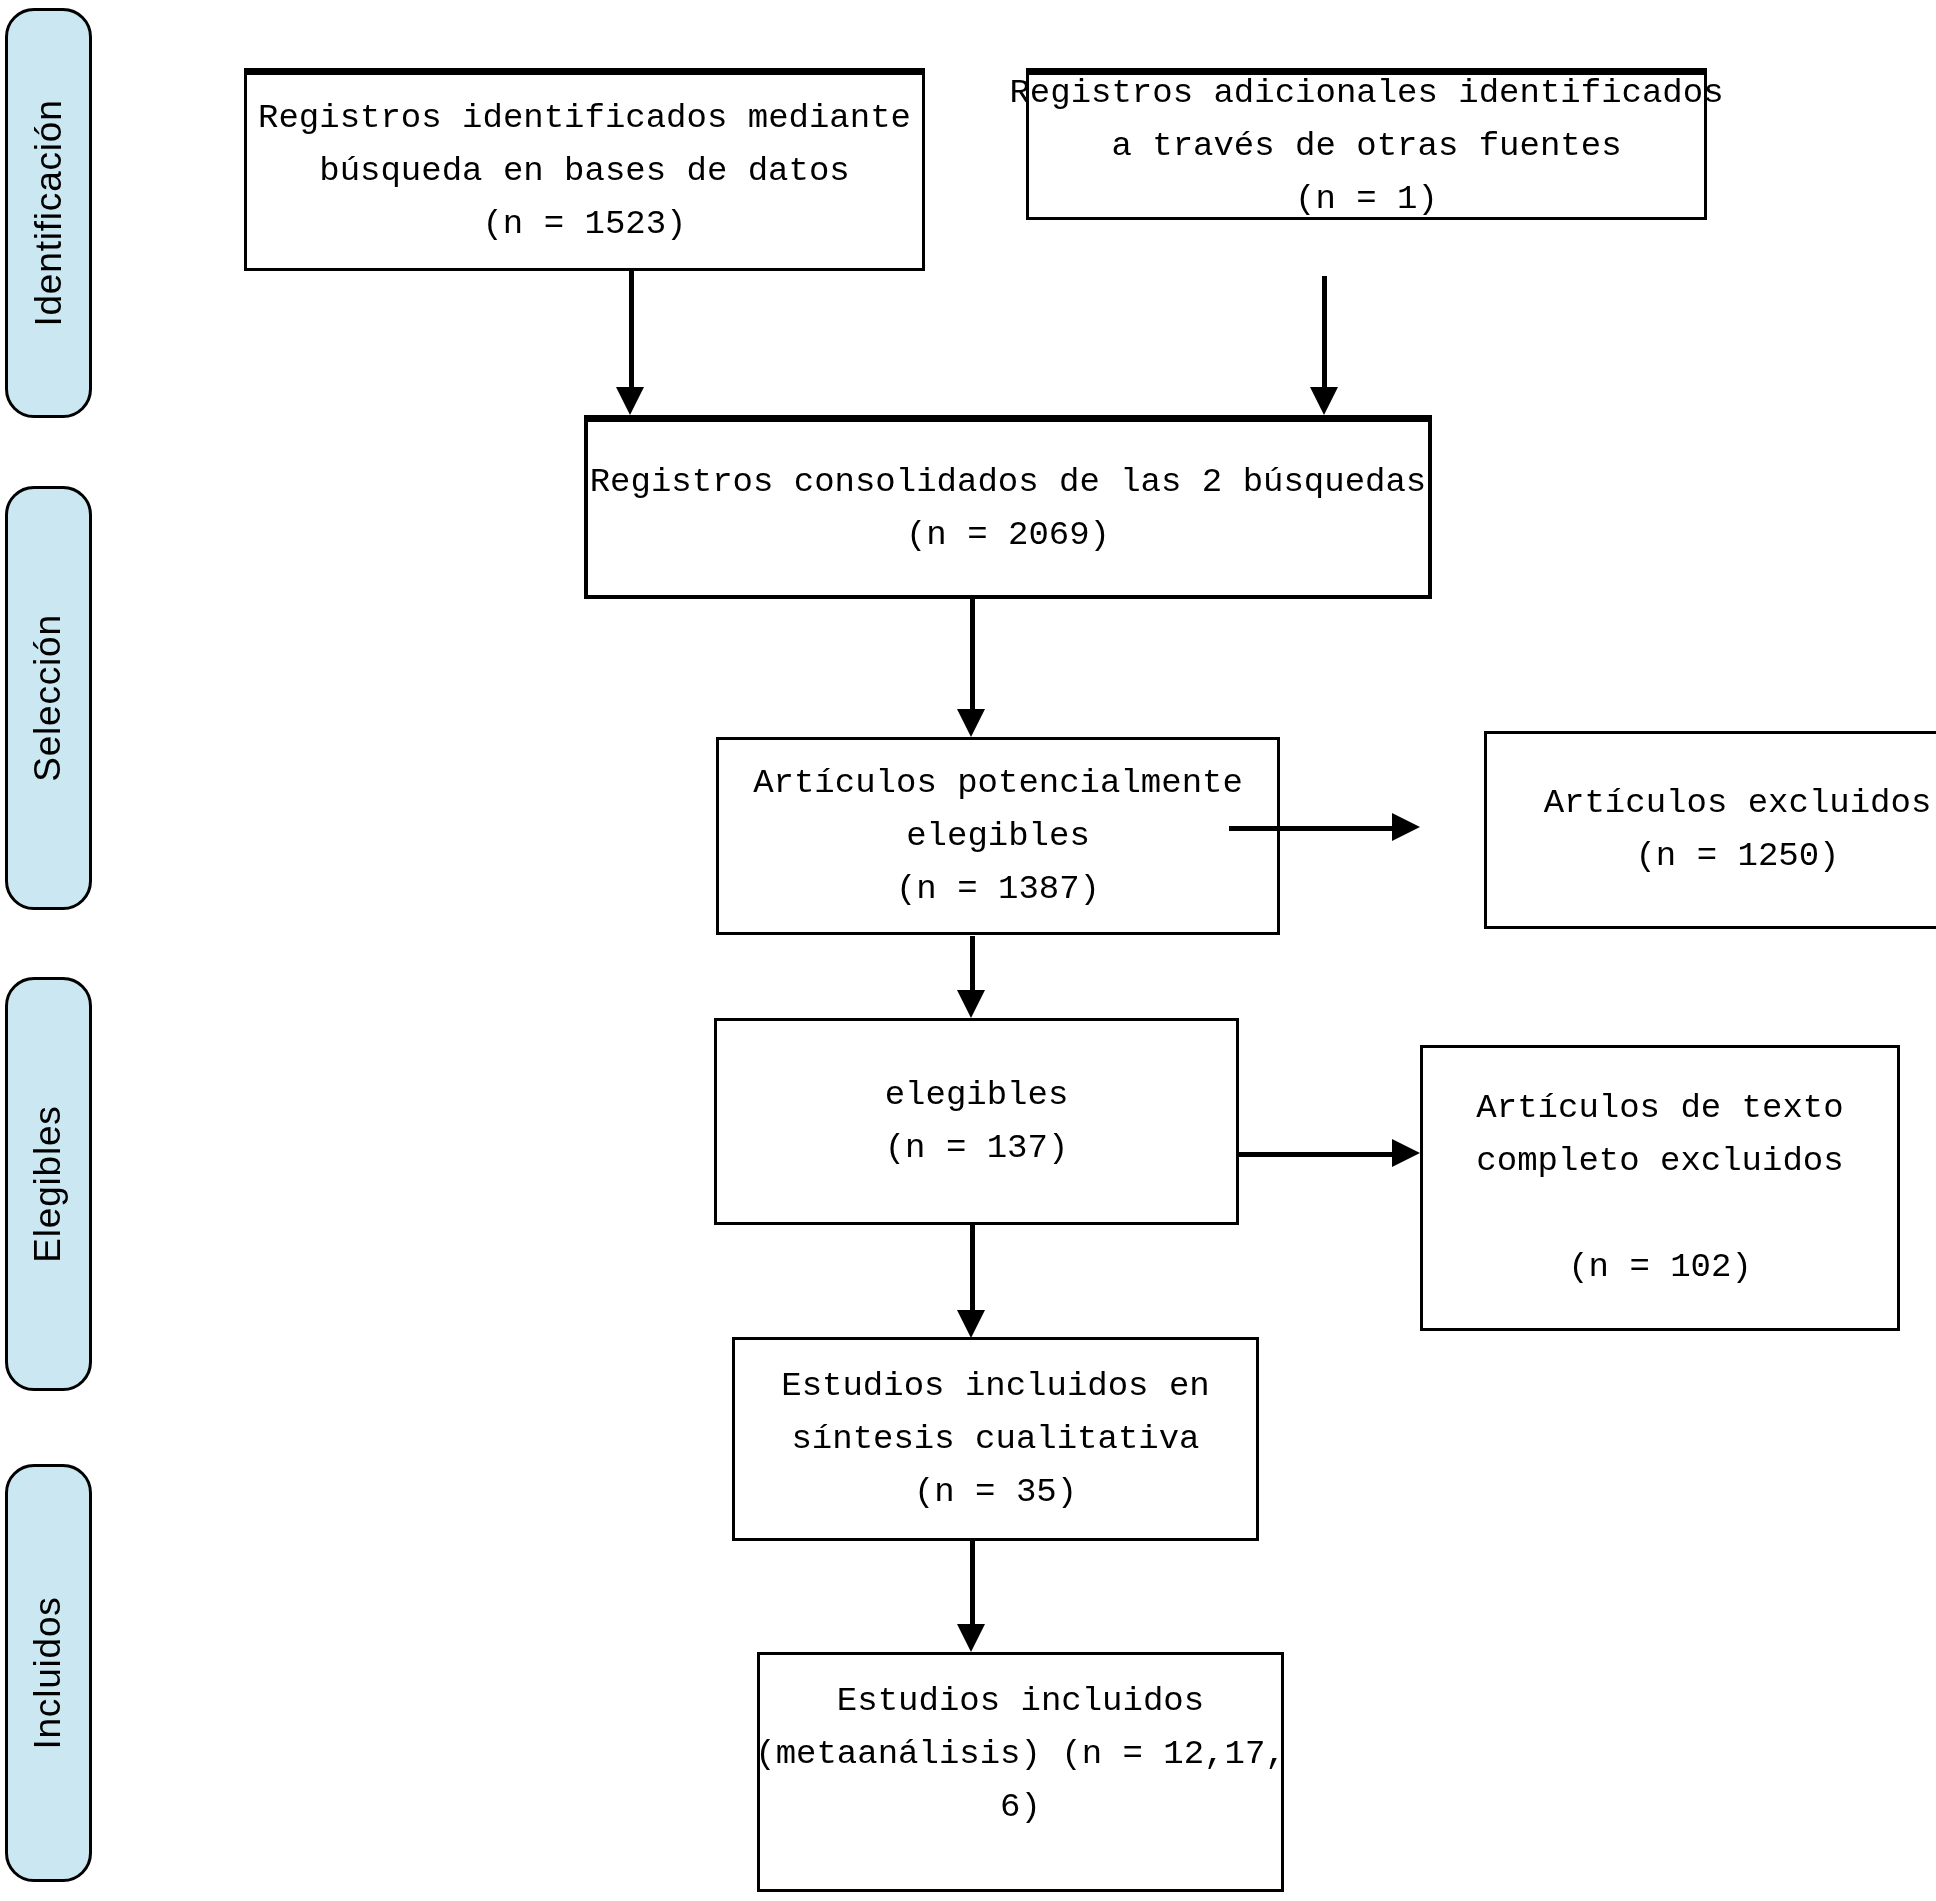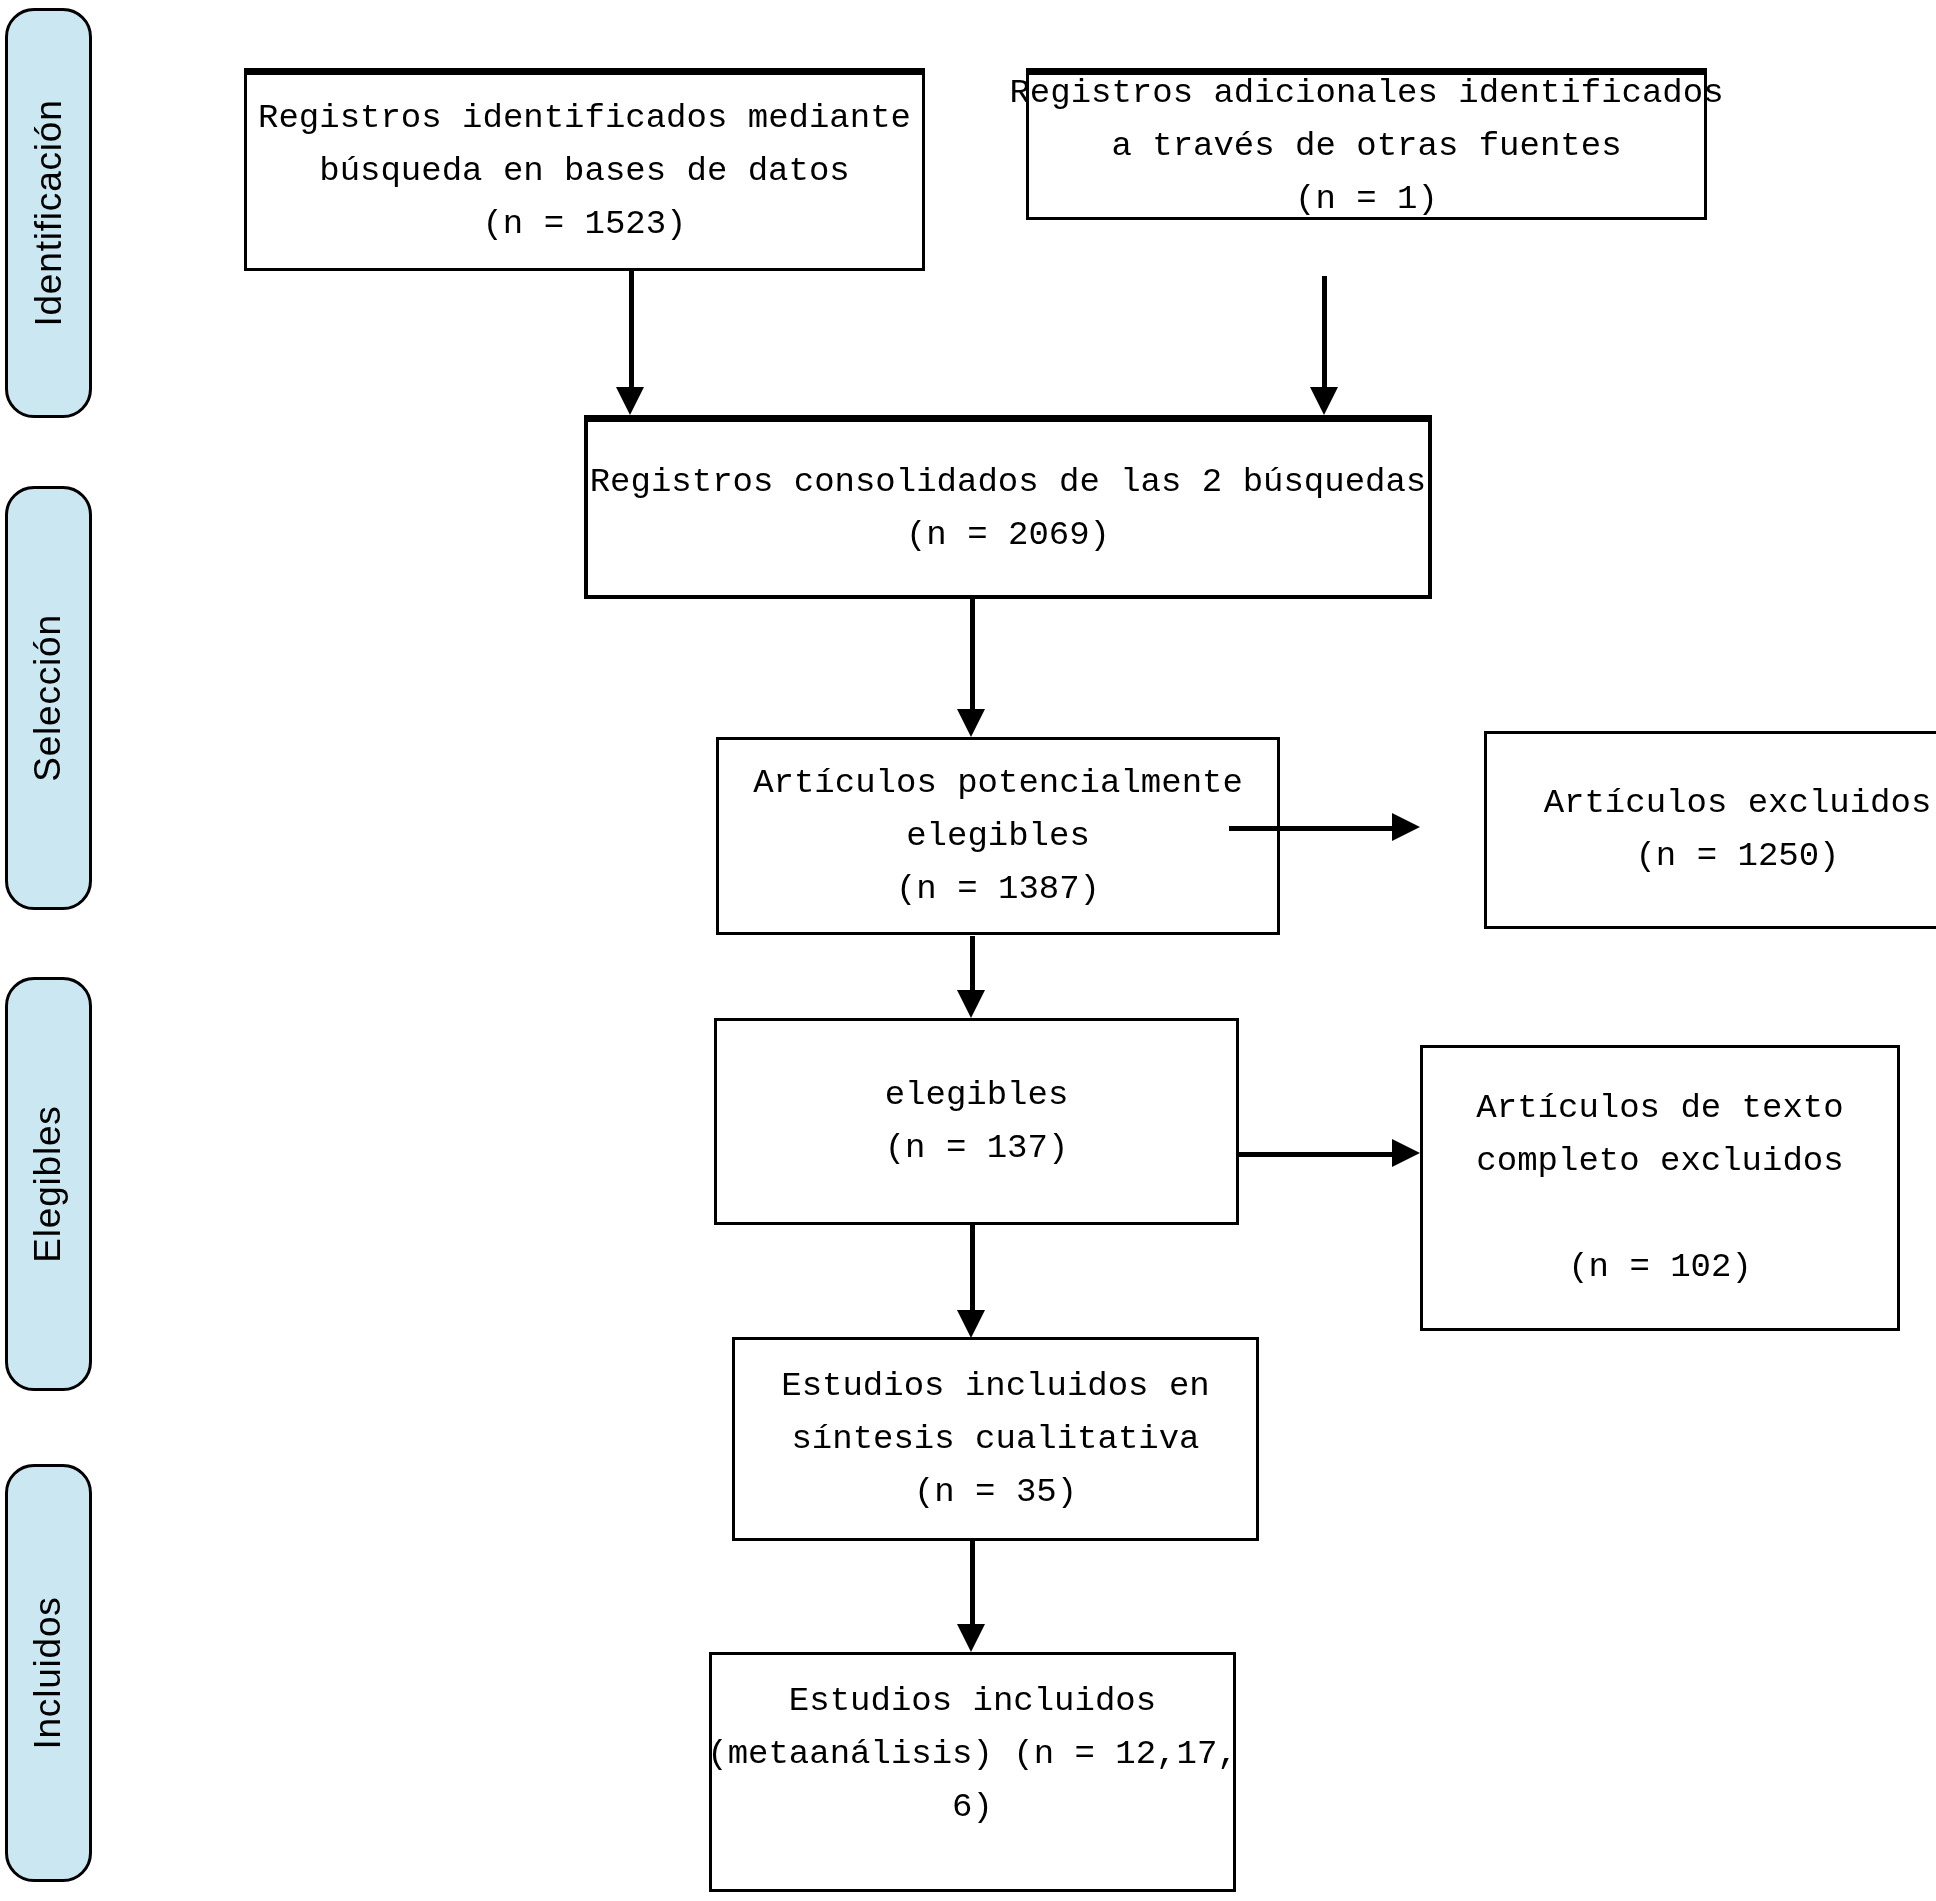--- a/index.html
+++ b/index.html
@@ -35,21 +35,21 @@
     position:absolute;
     background:#fff;
     border:3.9px solid #000;
     box-sizing:border-box;
     display:flex;flex-direction:column;
     align-items:center;justify-content:center;
     text-align:center;
   }
   .box.thicktop{border-top-width:7px;}
   .box.thick{border-width:4.6px;border-top-width:7px;margin-left:36px;}
-  .box.topalign{justify-content:flex-start;padding-top:20px;}
+  .box.topalign{justify-content:flex-start;padding-top:20px;margin-left:48px;}
   .line{
     display:block;
     font-size:34px;
     line-height:53px;
     min-height:53px;
     white-space:nowrap;
     font-family:Liberation Mono, monospace;
   }
 
   

